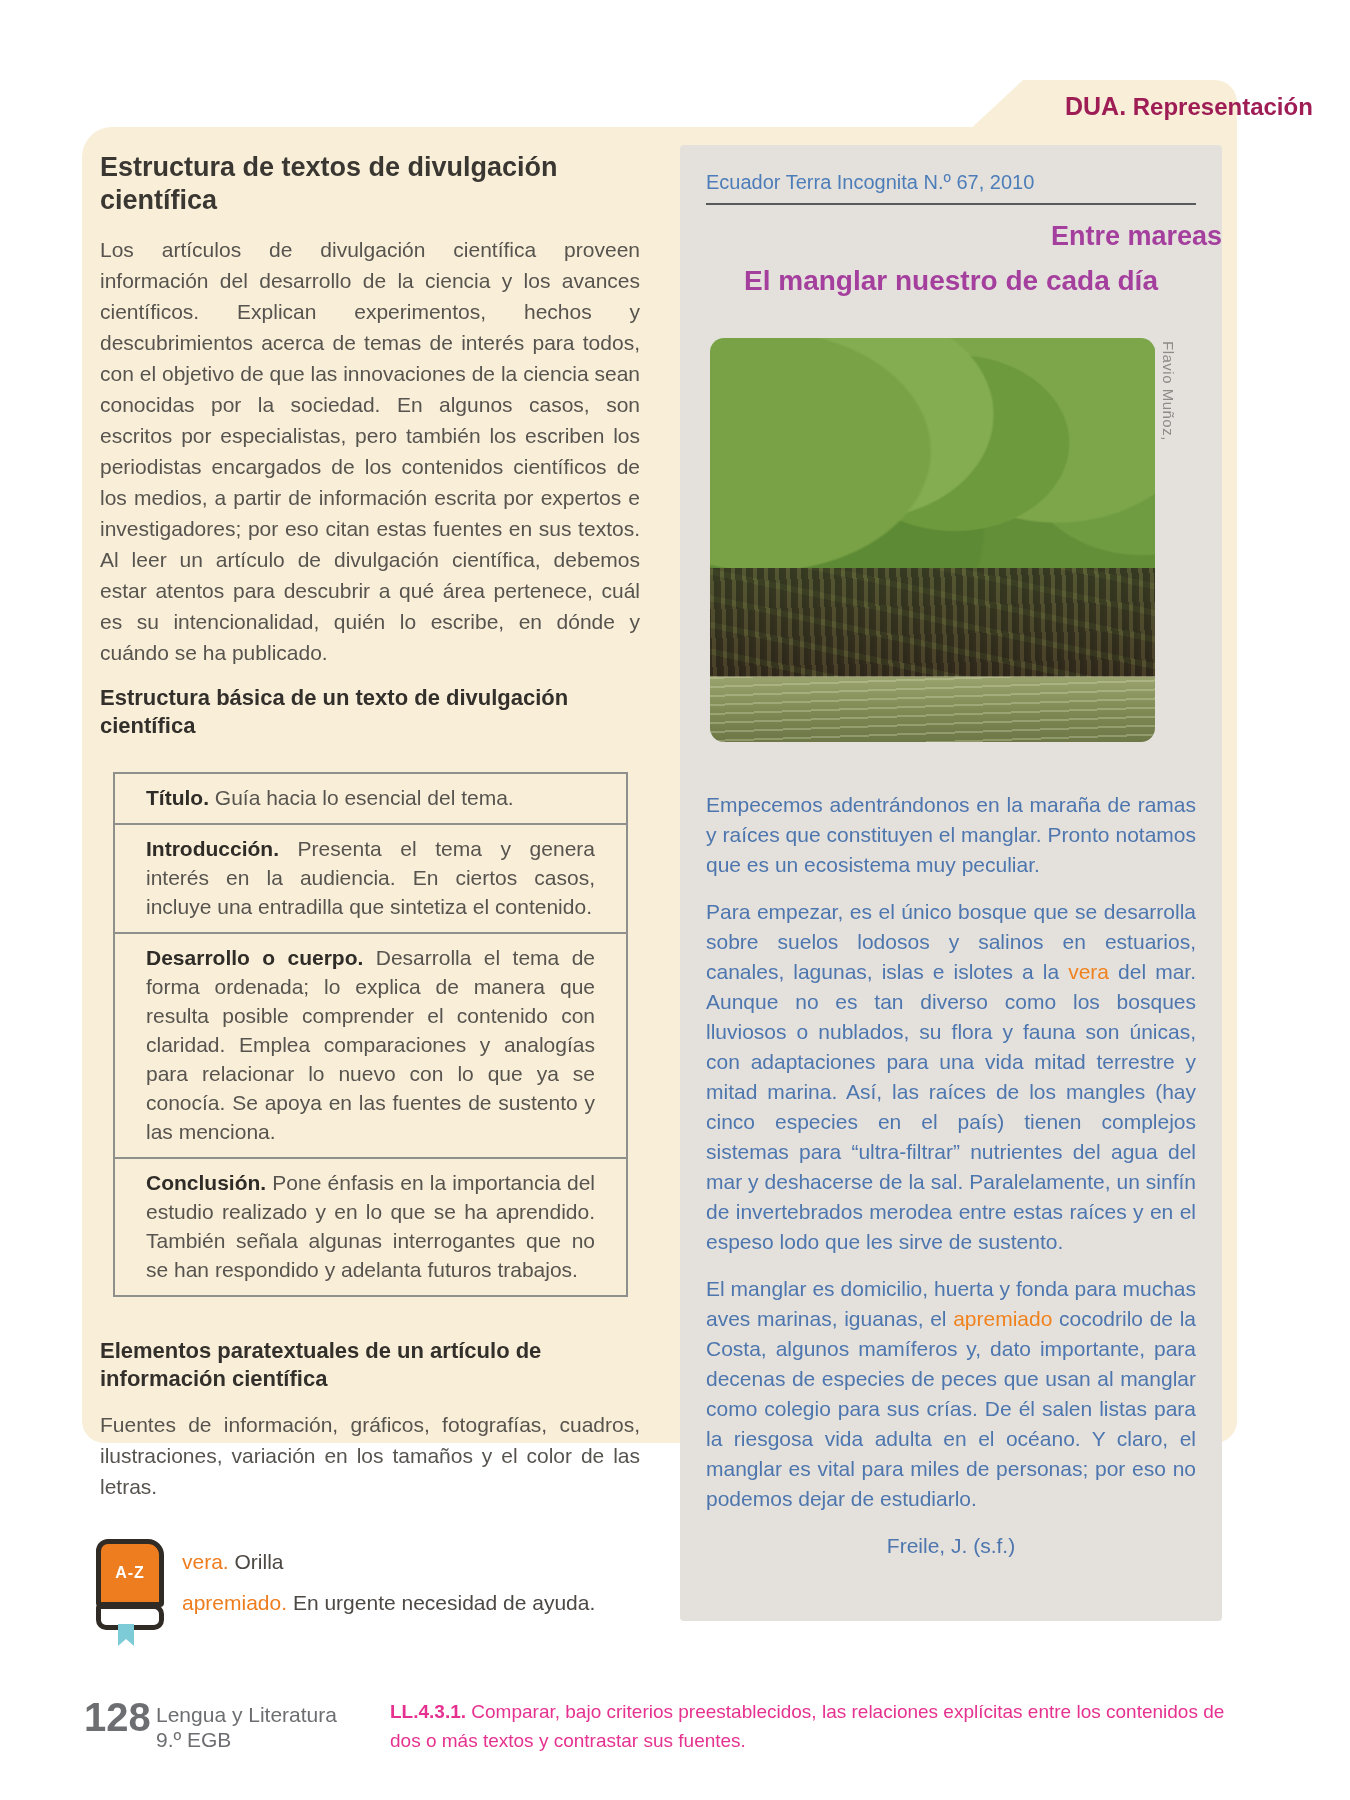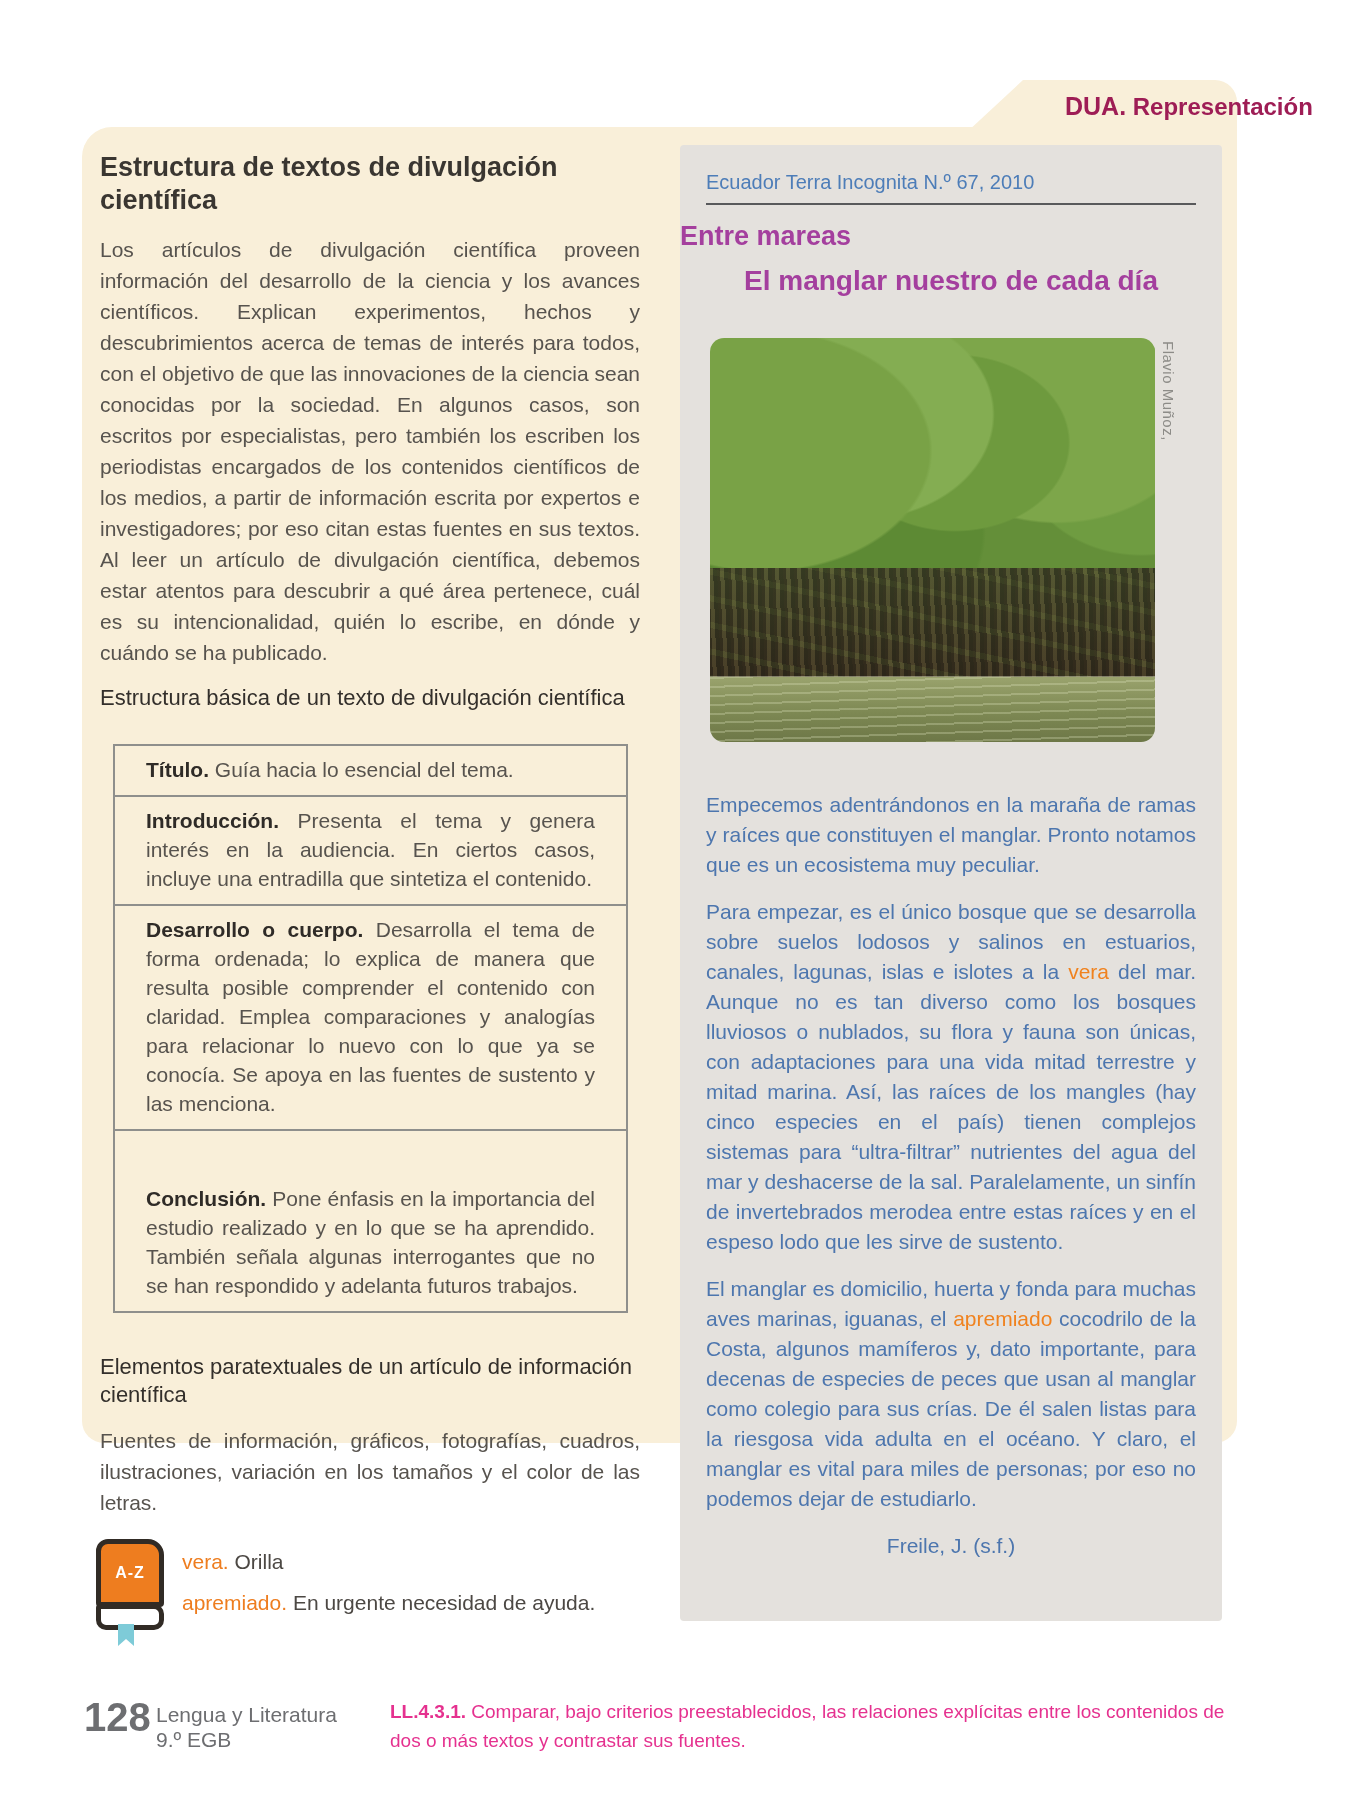--- a/index.html
+++ b/index.html
@@ -28,29 +28,29 @@
     color:#9e1d55; font-size:24px; font-weight:bold;
   }
   .dua-tab .dua-code { font-weight:800; font-size:25px;margin-left:36px; }
 
   
   .left-col { position:absolute; left:18px; top:24px; width:540px; }
   .left-title { margin:0; font-size:27px; line-height:33px; font-weight:bold; color:#3a3631; }
   .intro-par {
     margin:17px 0 0; font-size:21px; line-height:31px; color:#57534e; text-align:justify;
   }
-  .sub-heading { margin:16px 0 0; font-size:22px; line-height:28px; font-weight:normal; color:#332f2b; }
+  .sub-heading { margin:16px 0 0; font-size:22px; line-height:28px; font-weight:bold; color:#332f2b; }
   .sub-heading.mt-big { margin-top:40px; }
 
   .struct-table { margin:32px 0 0 13px; width:511px; border:2px solid #8f8f8c; }
   .struct-row {
     padding:9px 31px 11px; border-bottom:2px solid #8f8f8c;
     font-size:21px; line-height:29px; color:#57534e; text-align:justify;
   }
-  .struct-row:last-child { border-bottom:none;margin-top:44px; }
+  .struct-row:last-child { border-bottom:none; }
   .struct-row b { color:#2f2b27; }
 
   .para-par { margin:16px 0 0; font-size:21px; line-height:31px; color:#57534e; text-align:justify; }
 
   
   .glossary { position:absolute; left:14px; top:1412px; display:flex; gap:18px; }
   .gloss-icon { width:68px; position:relative; flex:0 0 auto; }
   .g-cover {
     height:58px; background:#ee7d1f; border:5px solid #312b25; border-radius:12px 16px 4px 4px;
     color:#ffffff; font-weight:bold; font-size:16px; letter-spacing:1px;
@@ -64,21 +64,21 @@
   .gloss-entries { padding-top:2px; font-size:21px; line-height:41px; color:#4c4844; }
   .gloss-term { color:#ee7d1f; }
 
   
   .gray-panel {
     position:absolute; left:598px; top:18px; width:542px; height:1476px;
     background:#e4e1dd; border-radius:4px;
   }
   .article-source { position:absolute; left:26px; top:26px; font-size:20px; color:#4d7db8; }
   .article-rule { position:absolute; left:26px; right:26px; top:58px; border-top:2px solid #58595b; }
-  .article-kicker { position:absolute; left:0; right:0; top:76px; text-align:left;
+  .article-kicker { position:absolute; left:0; right:0; top:76px; text-align:right;
     color:#a43f9e; font-weight:bold; font-size:27px; }
   .article-title { position:absolute; left:0; right:0; top:120px; text-align:center;
     color:#a43f9e; font-weight:800; font-size:28px; }
 
   
   .photo {
     position:absolute; left:30px; top:193px; width:445px; height:404px;
     border-radius:14px; overflow:hidden;
     background:linear-gradient(#f0f1ef 0%, #e8eae5 30%, #e0e4d9 40%);
   }

